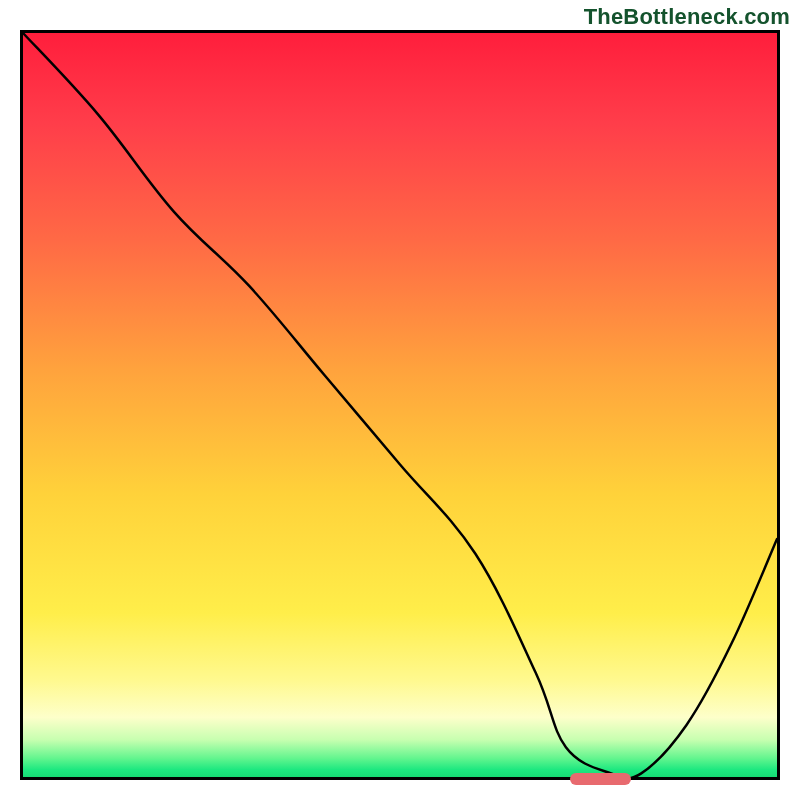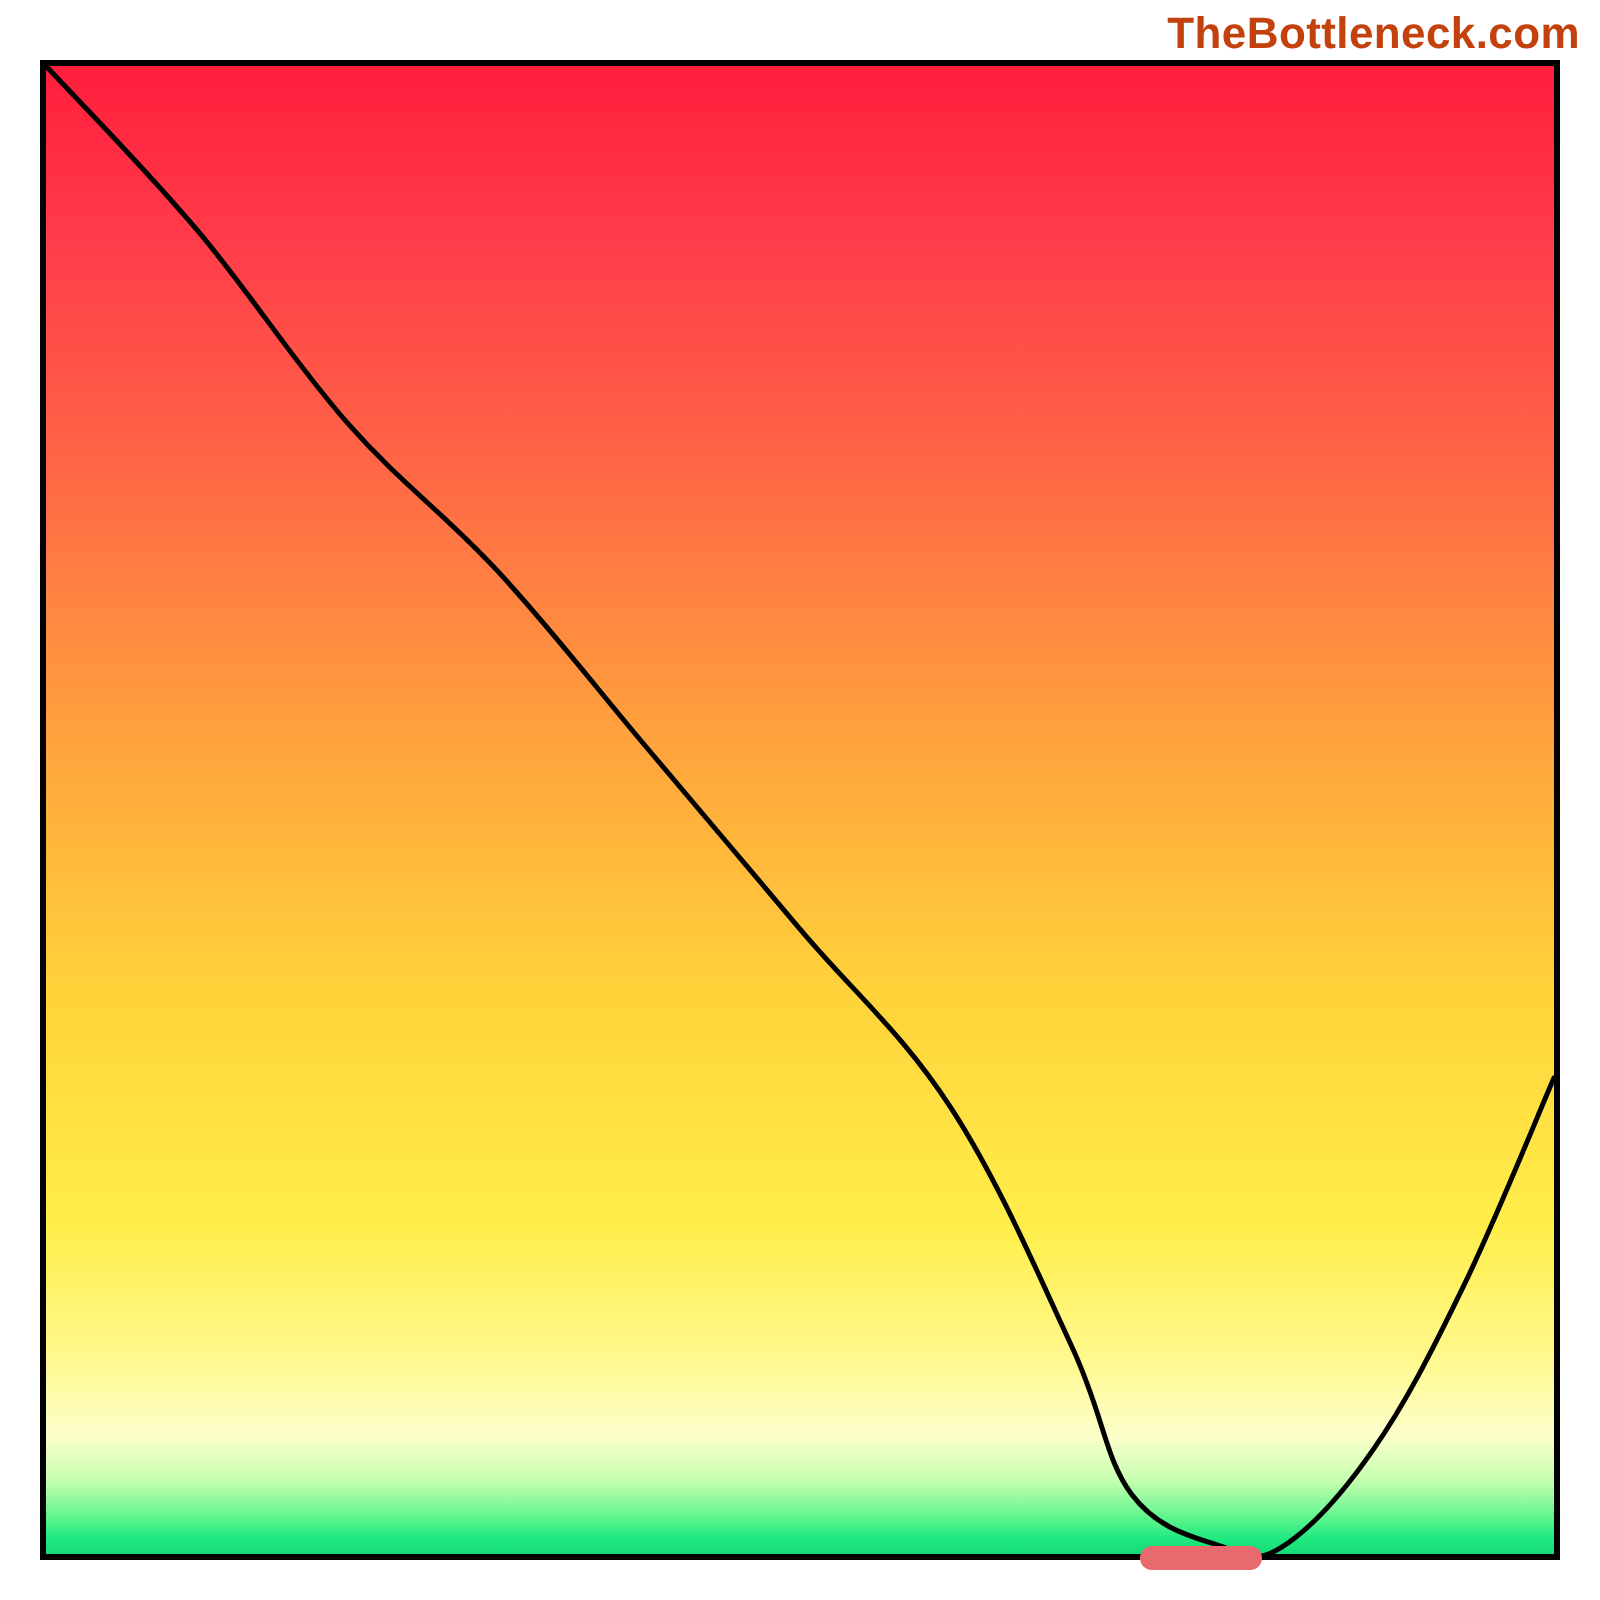--- a/index.html
+++ b/index.html
@@ -14,21 +14,21 @@
     position: relative;
     width: 800px;
     height: 800px;
   }
   .watermark {
     position: absolute;
     top: 4px;
     right: 10px;
     font-size: 22px;
     font-weight: 600;
-    color: #c2410c;
+    color: #14532d;
     letter-spacing: 0.2px;
     text-align: center;
   }
   .plotbox {
     position: absolute;
     left: 20px;
     top: 30px;
     width: 760px;
     height: 750px;
     box-sizing: border-box;

